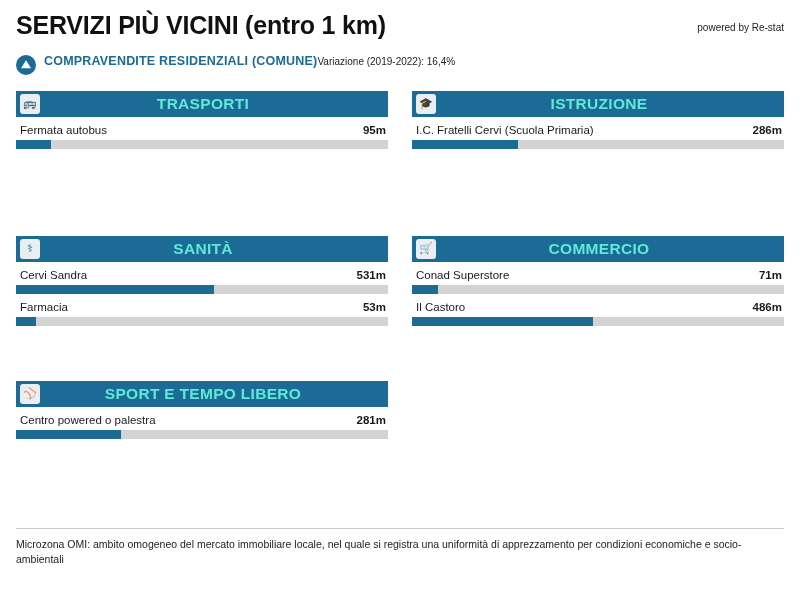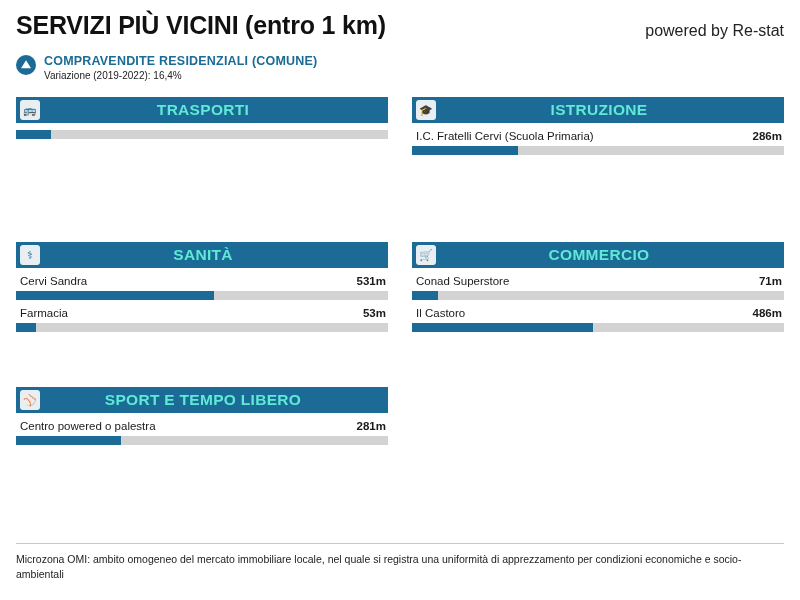--- a/index.html
+++ b/index.html
@@ -30,21 +30,21 @@
   }
   .page-title {
     font-size: 25px;
     font-weight: bold;
     letter-spacing: -0.2px;
     color: #111111;
     margin: 0;
     line-height: 1.1;
   }
   .powered {
-    font-size: 16px;
+    font-size: 10px;
     color: #222222;
     padding-top: 10px;
     white-space: nowrap;
   }
   .subheader {
     display: flex;
     align-items: flex-start;
     margin-top: 14px;
     gap: 8px;
   }
@@ -64,21 +64,21 @@
     top: 50%;
     transform: translate(-50%, -60%);
     width: 0;
     height: 0;
     border-left: 5px solid transparent;
     border-right: 5px solid transparent;
     border-bottom: 8px solid #ffffff;
   }
   .subheader-texts {
     display: flex;
-    flex-direction: column;
+    flex-direction: row;
   }
   .zone-title {
     font-size: 12.5px;
     font-weight: bold;
     color: #1b6b96;
     letter-spacing: 0.2px;
     text-transform: uppercase;
   }
   .zone-sub {
     font-size: 10px;
@@ -148,21 +148,21 @@
     width: 100%;
   }
   .bar-fill {
     height: 9px;
     background: #1b6b96;
   }
   .footnote {
     position: absolute;
     left: 16px;
     right: 16px;
-    bottom: 17px;
+    bottom: 32px;
     font-size: 10.5px;
     line-height: 1.5;
     color: #222222;
     border-top: 1px solid #c9c9c9;
     padding-top: 8px;
   }
 </style>
 </head>
 <body>
 
@@ -182,20 +182,24 @@
   </div>
 
   <div class="grid" id="grid">
     <div class="cat-col col-left" id="col-left">
         <div class="cat-block" style="position: absolute; top: 0px;">
           <div class="cat-header">
             <span class="cat-icon">🚌</span>
             <span class="cat-name">TRASPORTI</span>
           </div>
           <div class="item">
+            <div class="item-row">
+              <span>Fermata autobus</span>
+              <span class="item-value">95m</span>
+            </div>
             <div class="bar-track">
               <div class="bar-fill" style="width: 9.5%;"></div>
             </div>
           </div>
         </div>
         <div class="cat-block" style="position: absolute; top: 145px;">
           <div class="cat-header">
             <span class="cat-icon">⚕</span>
             <span class="cat-name">SANITÀ</span>
           </div>

